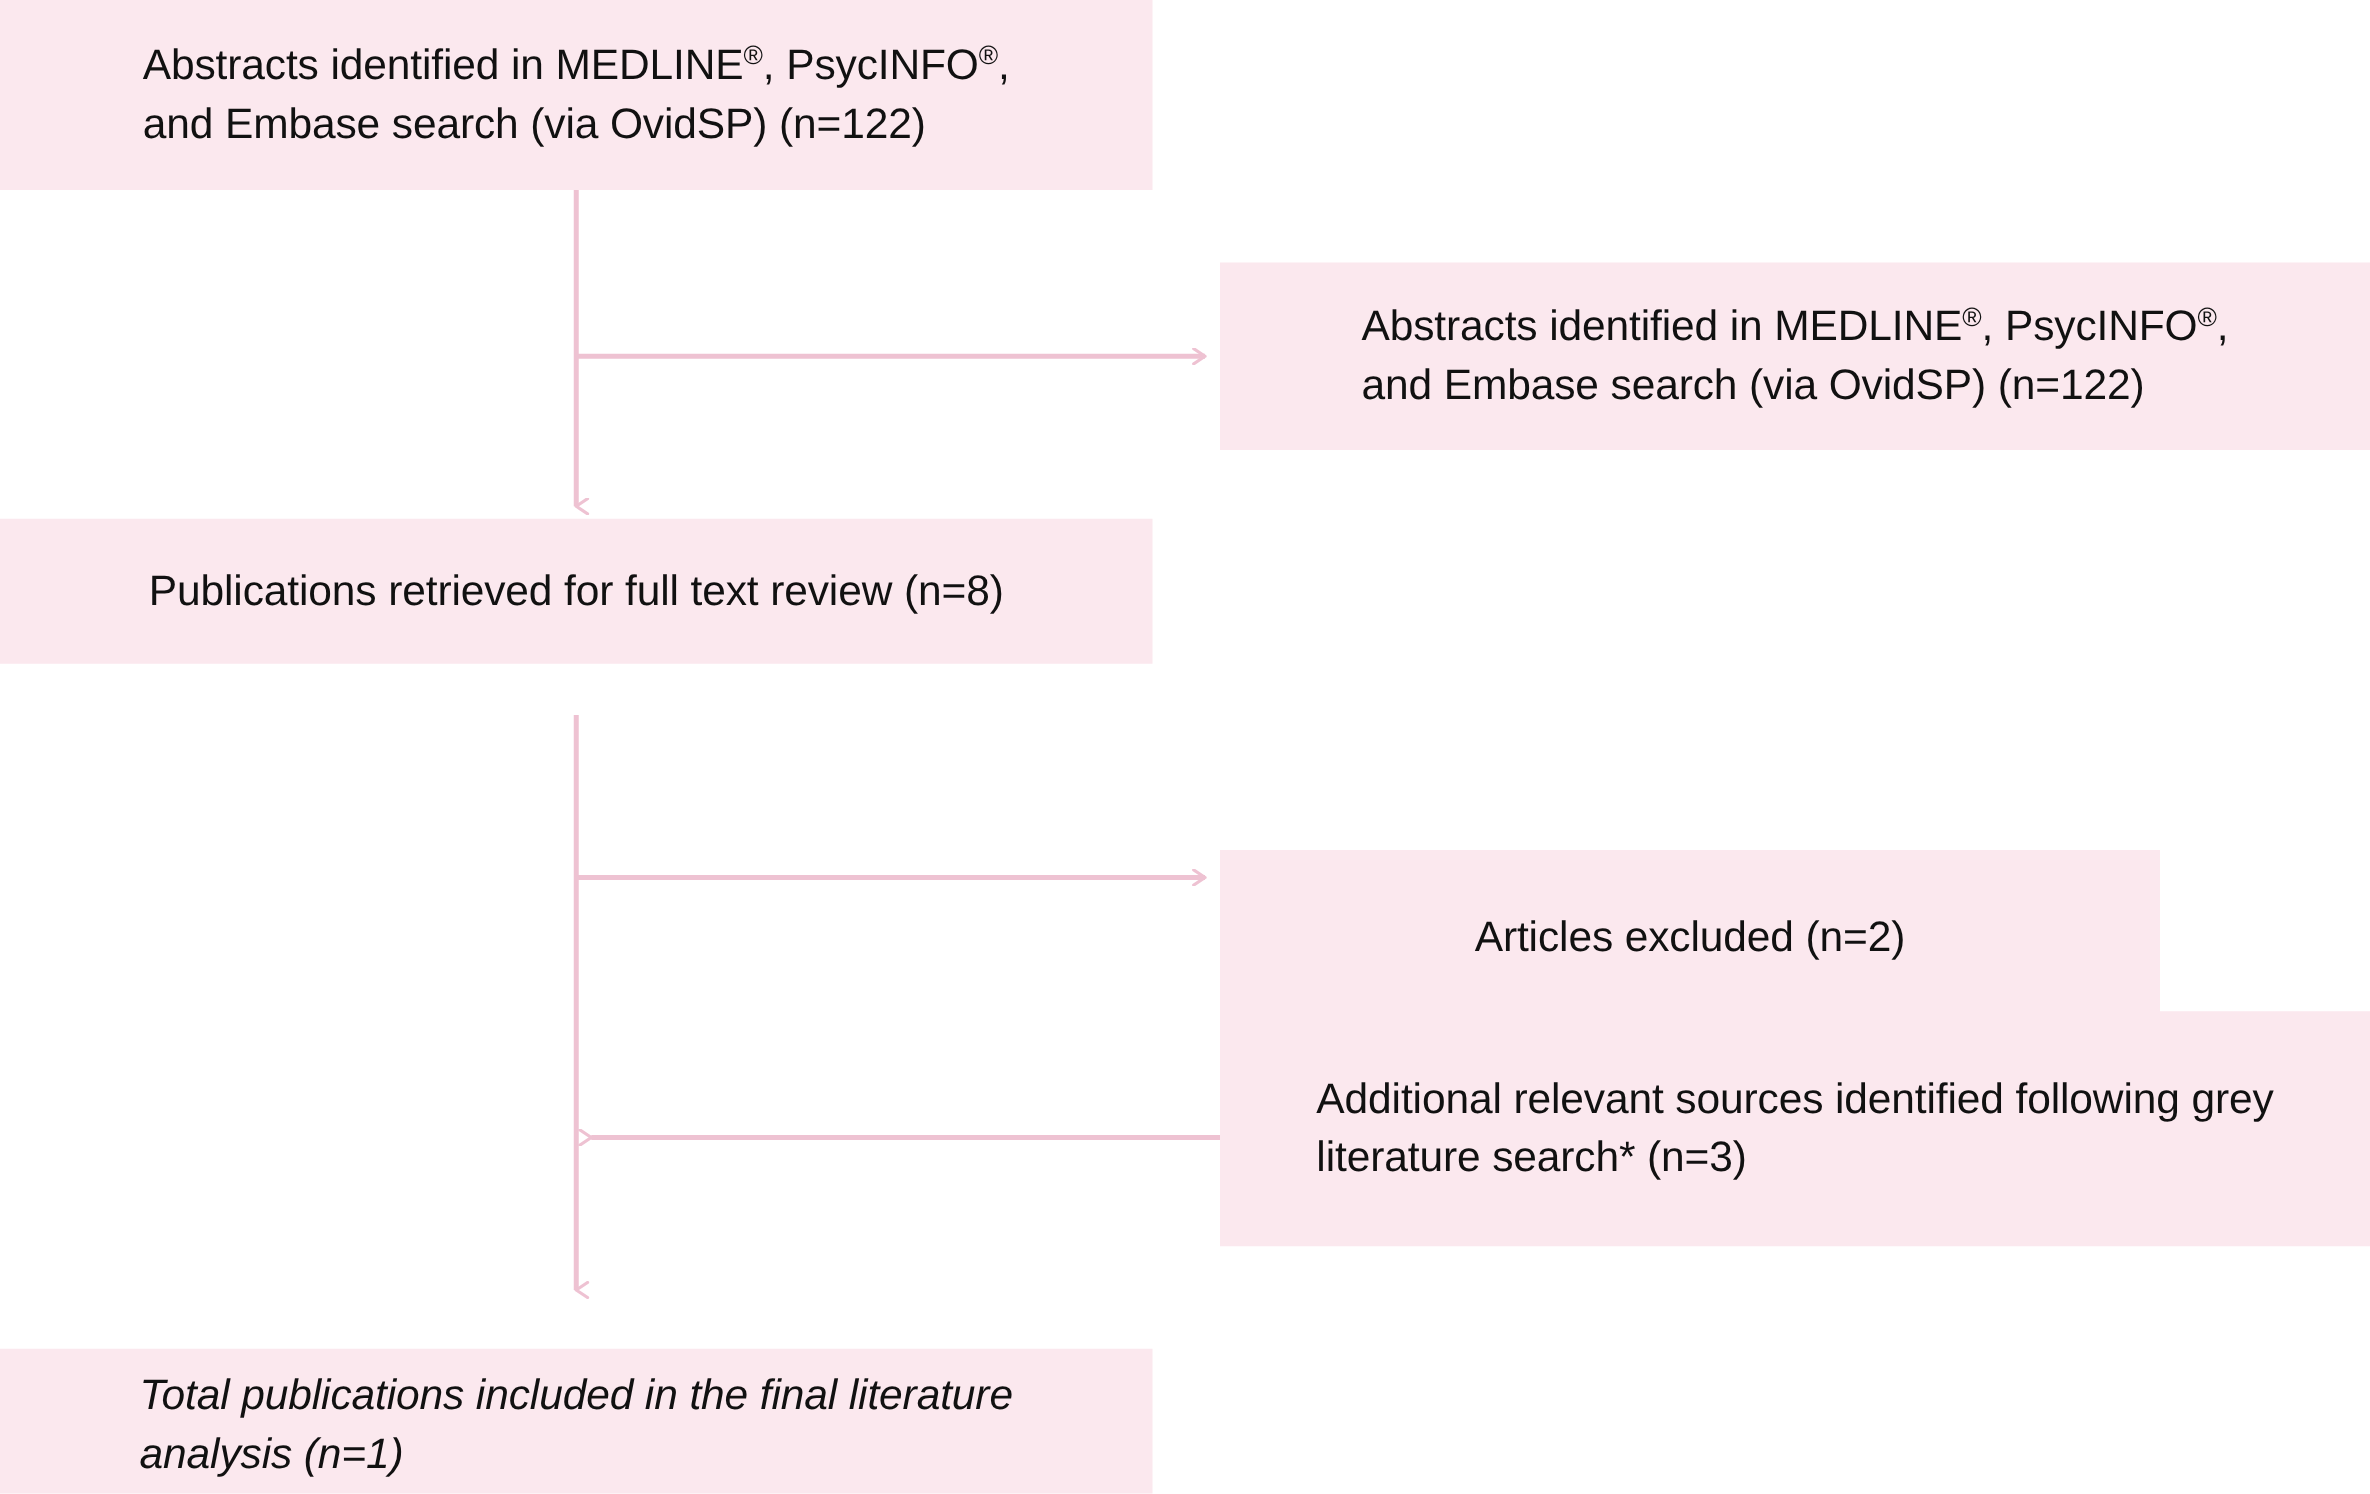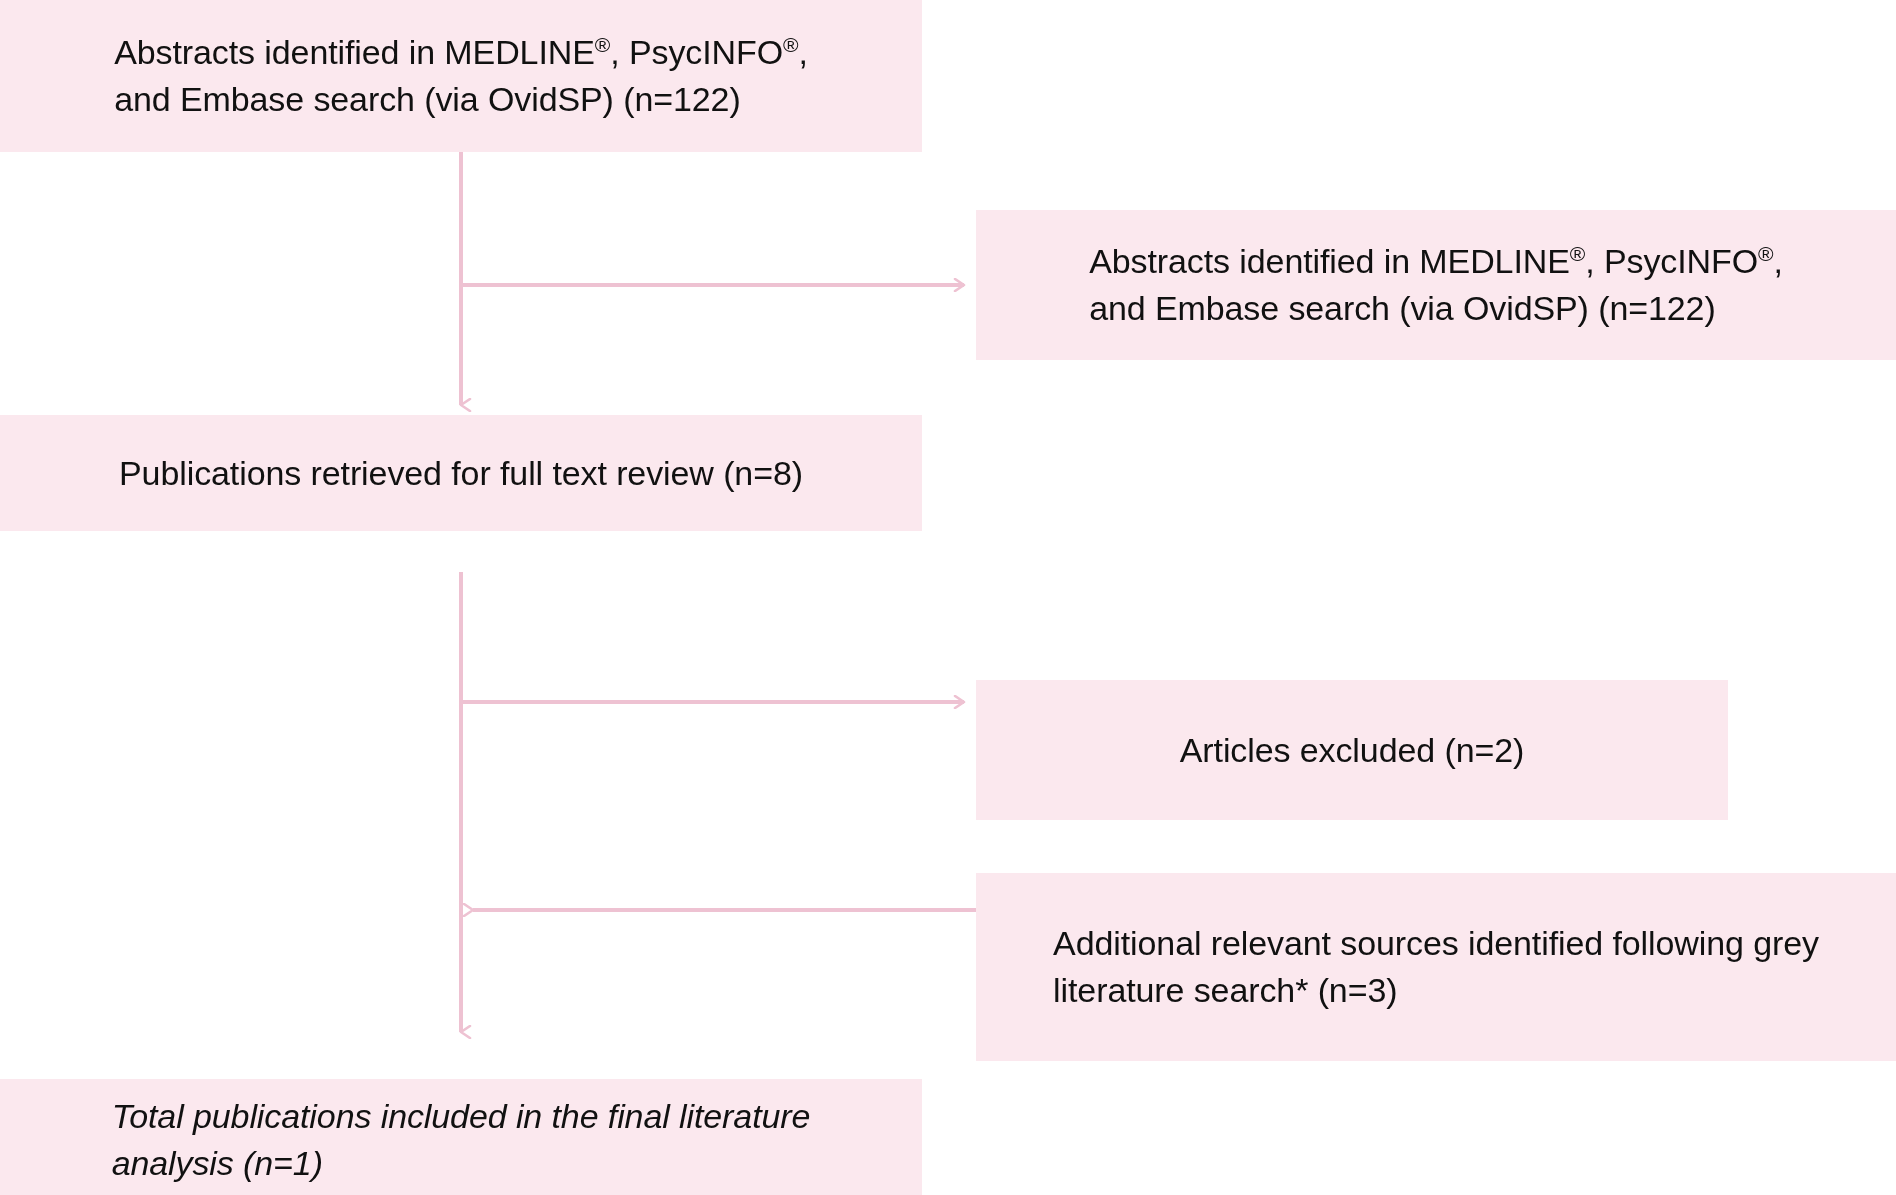--- a/index.html
+++ b/index.html
@@ -39,21 +39,21 @@
     font-size: 0.62em;
     vertical-align: 0.55em;
     line-height: 0;
   }
 
   
   #box-identified-left  { left: 0px;   top: 0px;    width: 922px; height: 152px; }
   #box-identified-right { left: 976px; top: 210px;  width: 920px; height: 150px; }
   #box-retrieved        { left: 0px;   top: 415px;  width: 922px; height: 116px; }
   #box-excluded         { left: 976px; top: 635px;  width: 752px; height: 140px; margin-top: 45px; }
-  #box-additional       { left: 976px; top: 873px;  width: 920px; height: 188px; }
+  #box-additional       { left: 976px; top: 809px;  width: 920px; height: 188px; }
   #box-total            { left: 0px;   top: 1079px; width: 922px; height: 121px; font-style: italic; }
 
   
   #connectors {
     position: absolute;
     left: 0;
     top: 0;
     width: 1896px;
     height: 1195px;
     pointer-events: none;

